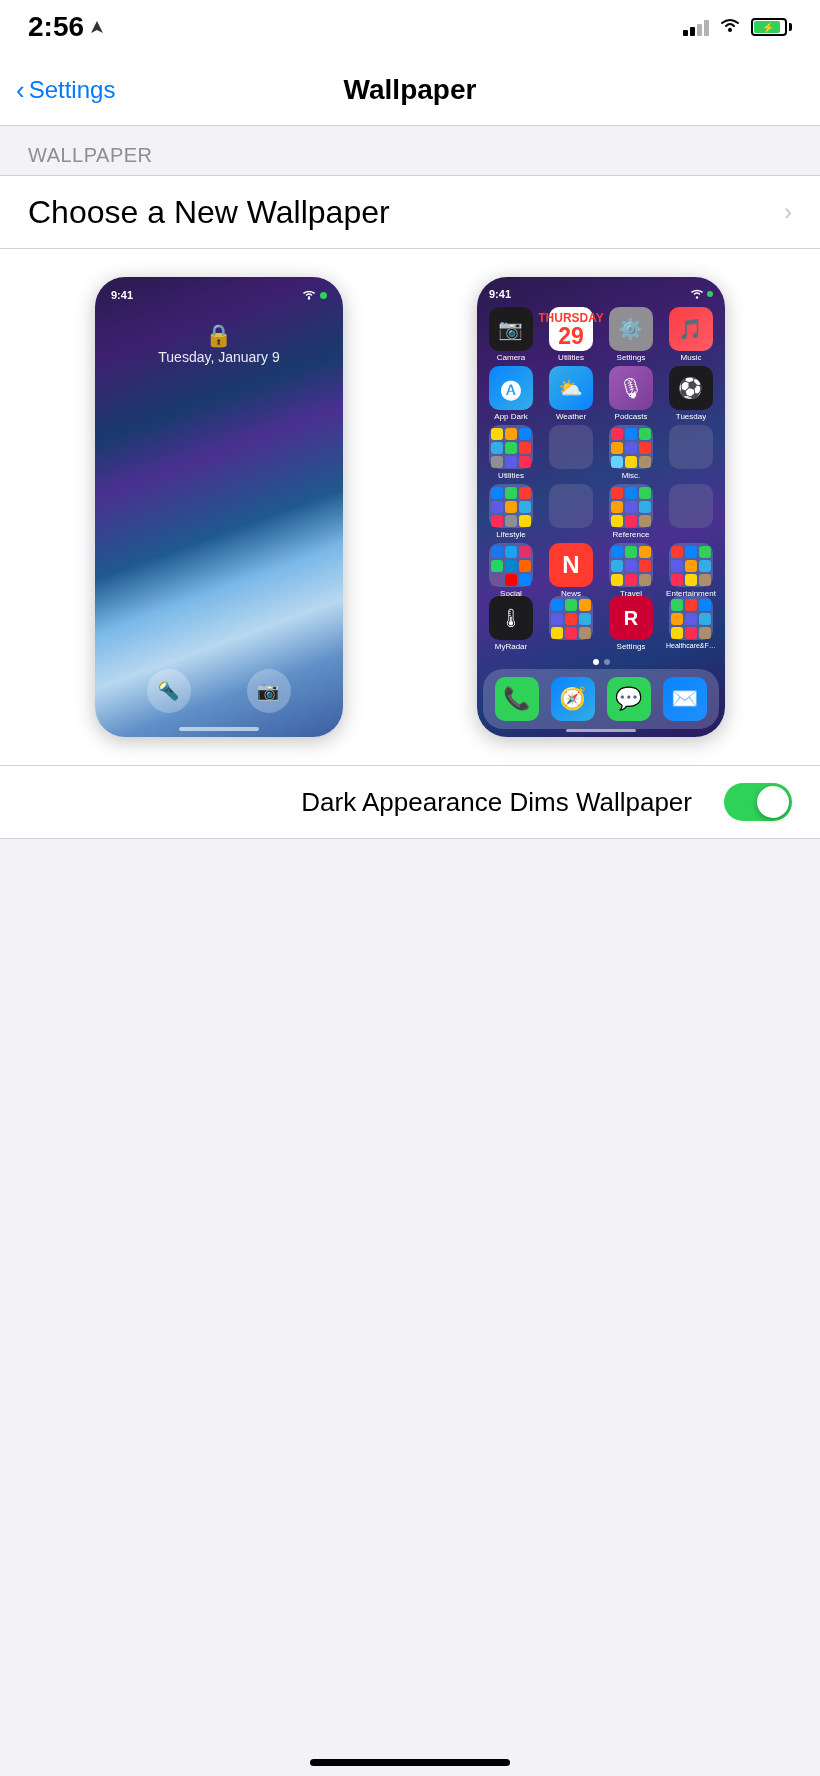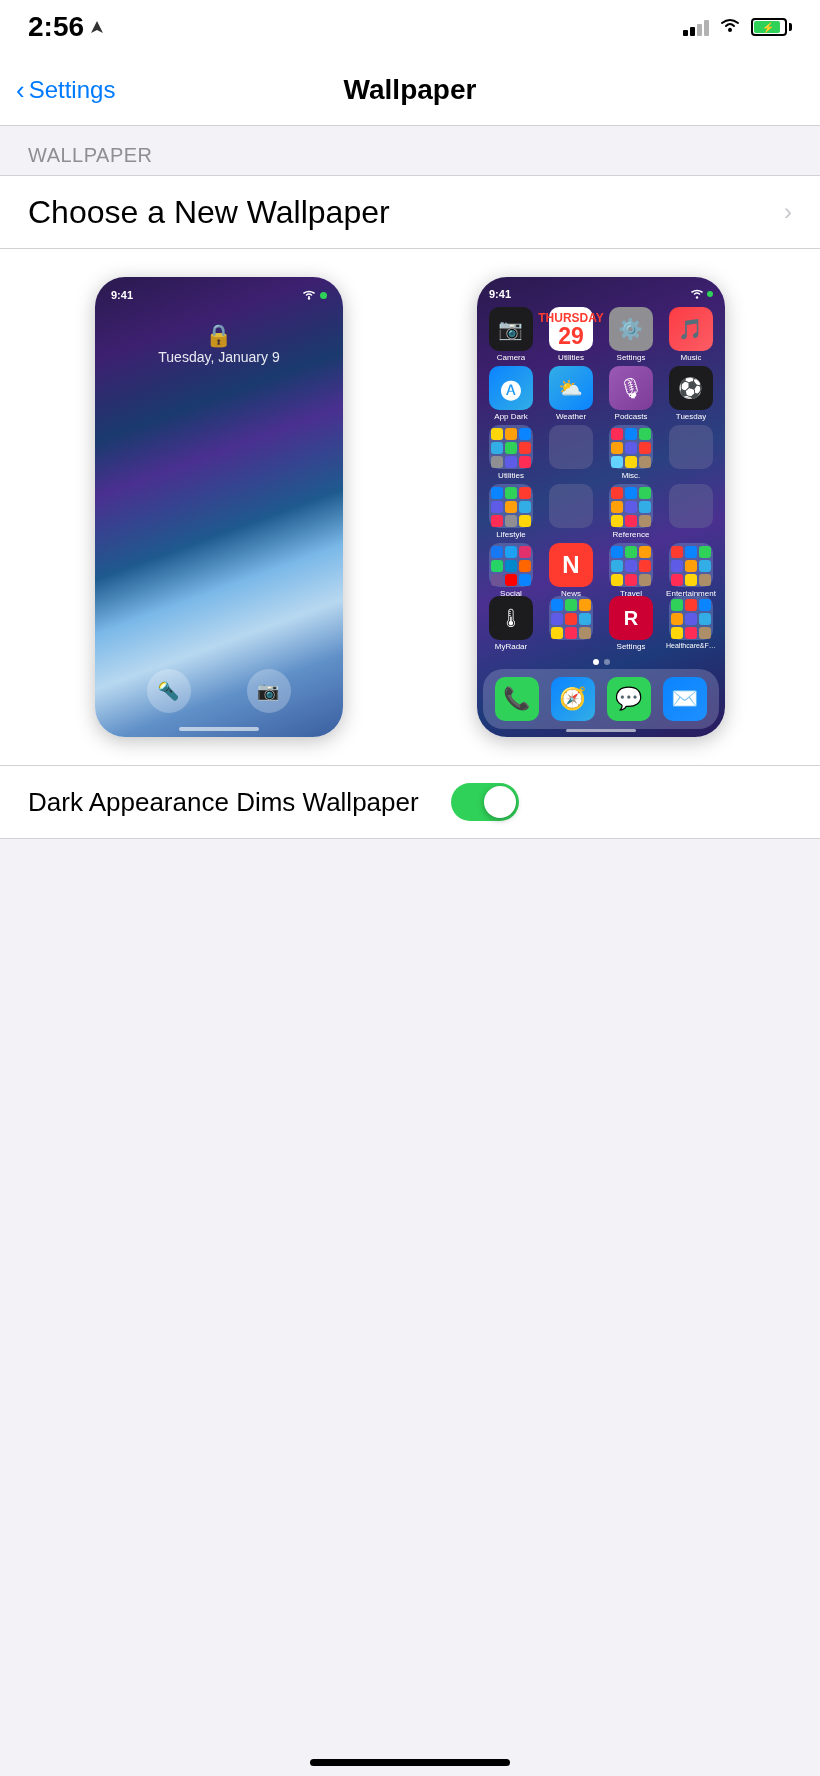--- a/index.html
+++ b/index.html
@@ -380,21 +380,21 @@
     
     .toggle-section {
       background: #fff;
       border-bottom: 1px solid #d1d1d6;
     }
     .toggle-row {
       padding: 0 28px;
       height: 72px;
       display: flex;
       align-items: center;
-      justify-content: flex-start;
+      justify-content: flex-end;
       gap: 32px;
     }
     .toggle-label {
       font-size: 26px;
       color: #000;
       font-weight: 400;
     }
     .toggle-switch {
       width: 68px;
       height: 38px;

